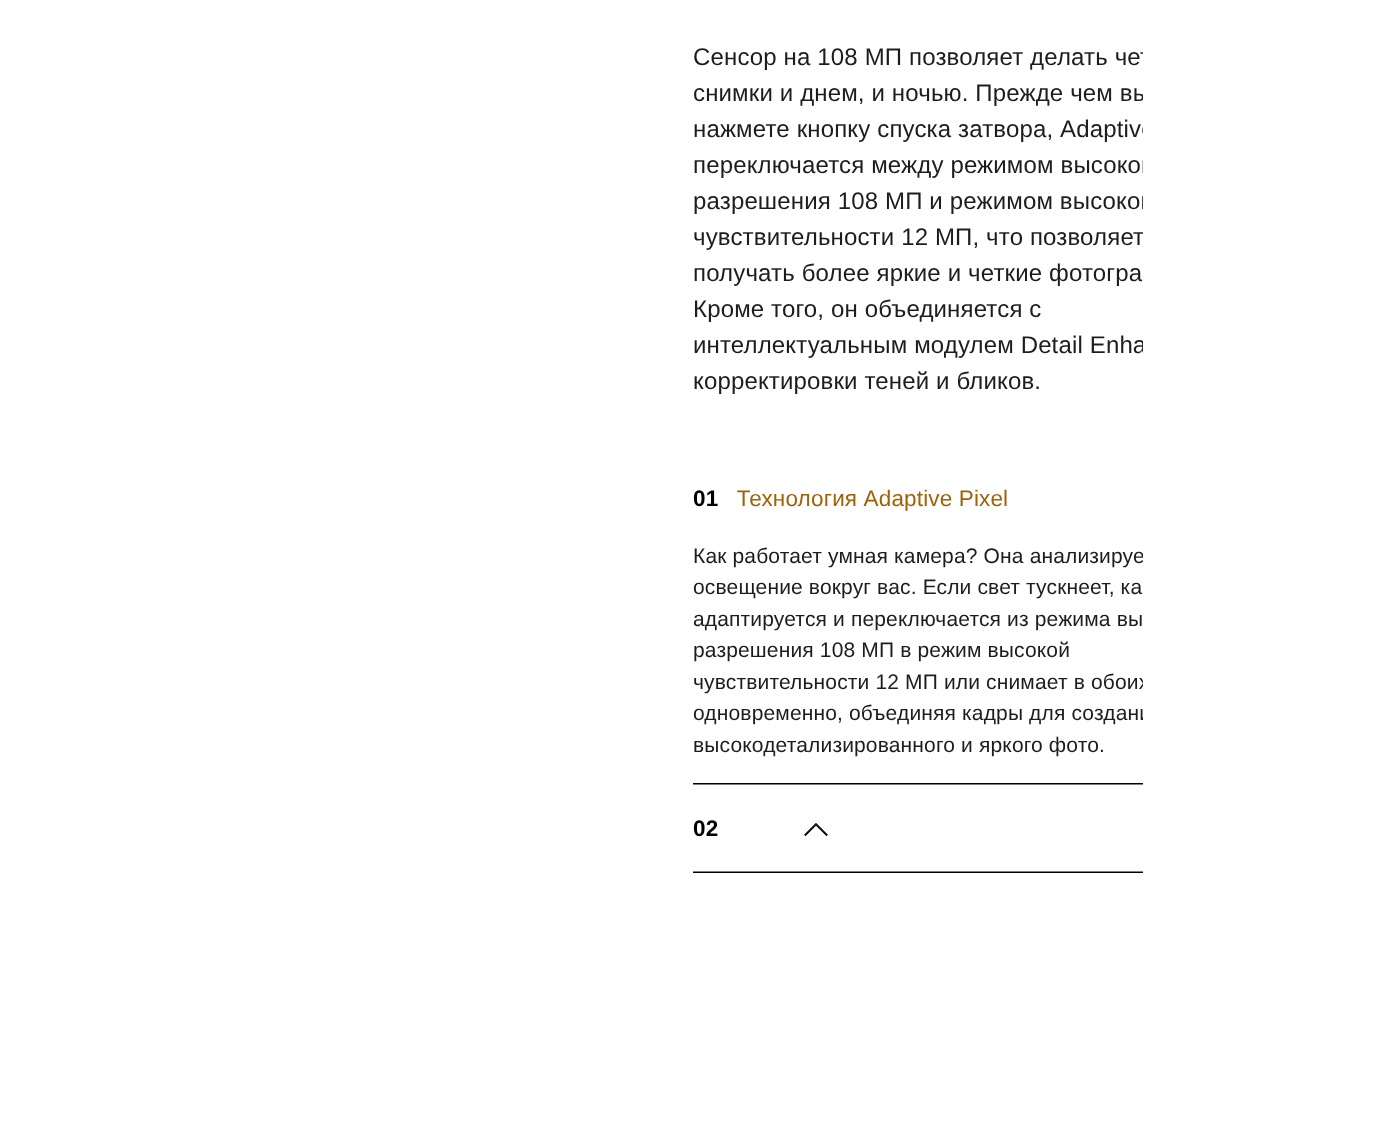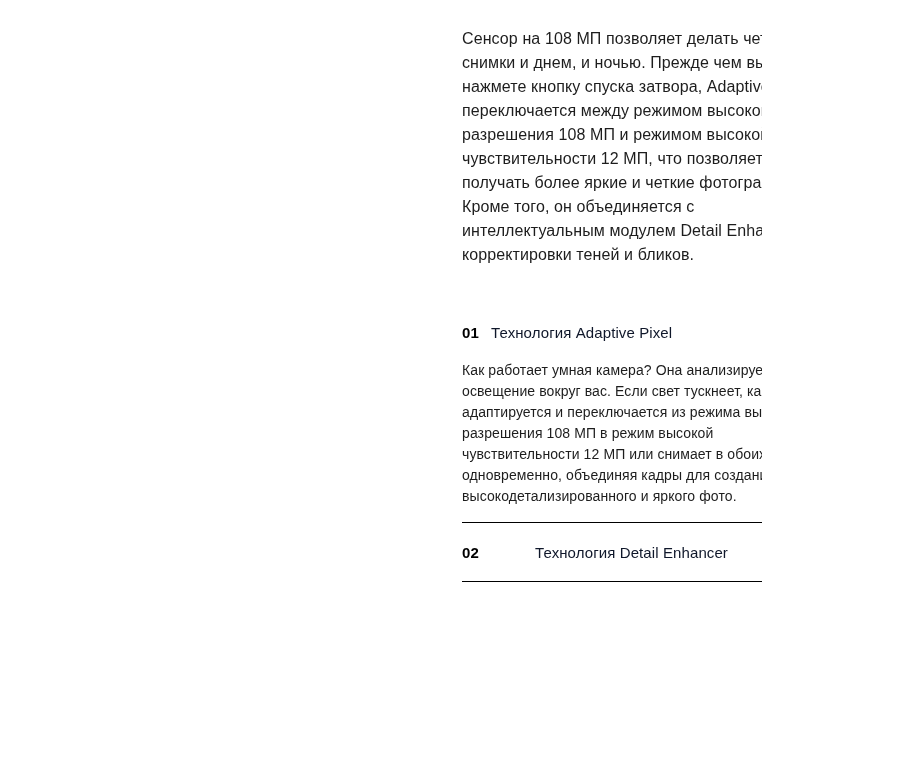--- a/index.html
+++ b/index.html
@@ -46,21 +46,21 @@
   .acc-header.first { margin-top: 55px; }
   .acc-header.second { margin-top: 19px; gap: 44px; }
   .acc-num {
     font-weight: 700;
     color: #000000;
     margin-right: 12px;
     letter-spacing: 0.2px;
   }
   .acc-title {
     flex: 1;
-    color: #0f172a;
+    color: #a16207;
     letter-spacing: 0.1px;
   }
   .chev {
     width: 18px;
     height: 11px;
     display: inline-flex;
     align-items: center;
     justify-content: center;
     margin-right: 2px;
   }
@@ -114,21 +114,20 @@
 разрешения 108 МП в режим высокой
 чувствительности 12 МП или снимает в обоих режимах
 одновременно, объединяя кадры для создания
 высокодетализированного и яркого фото.</p>
       <div class="divider first"></div>
     </div>
 
     <div class="acc-item">
       <div class="acc-header second">
         <span class="acc-num">02</span>
-        <span class="acc-title">Технология Detail Enhancer</span>
         <span class="chev">
           <svg width="18" height="11" viewBox="0 0 18 11">
             <polyline points="1.5,9 9,1.5 16.5,9" fill="none" stroke="#111111" stroke-width="1.4"></polyline>
           </svg>
         </span>
       </div>
       <div class="divider second"></div>
     </div>
 
   </div>

